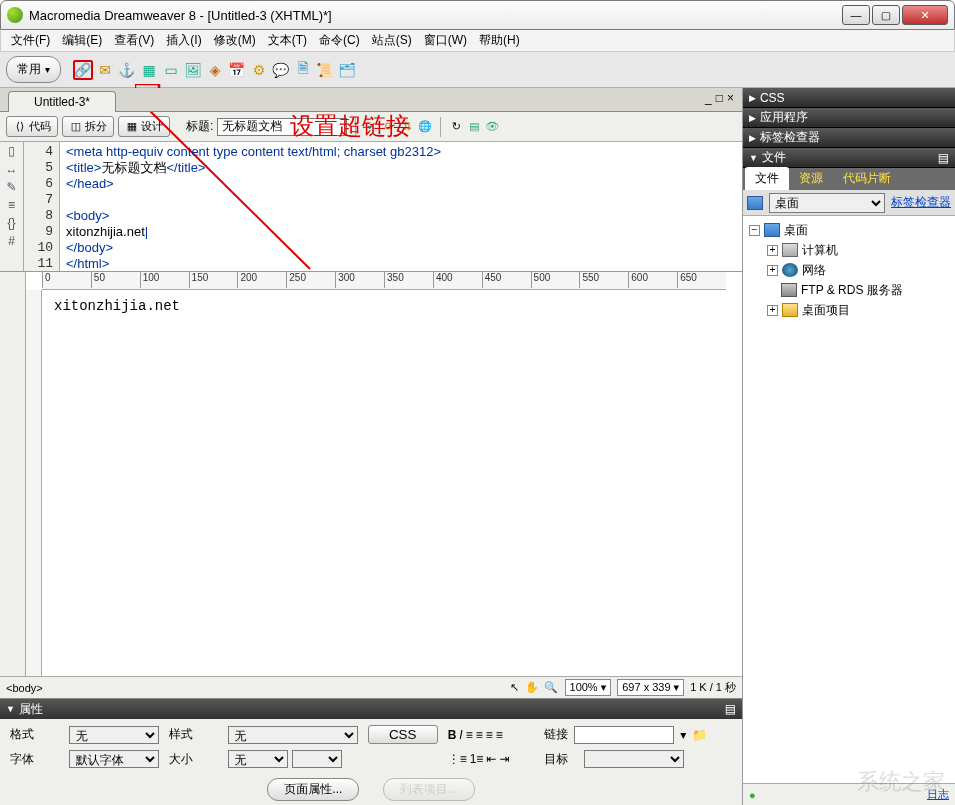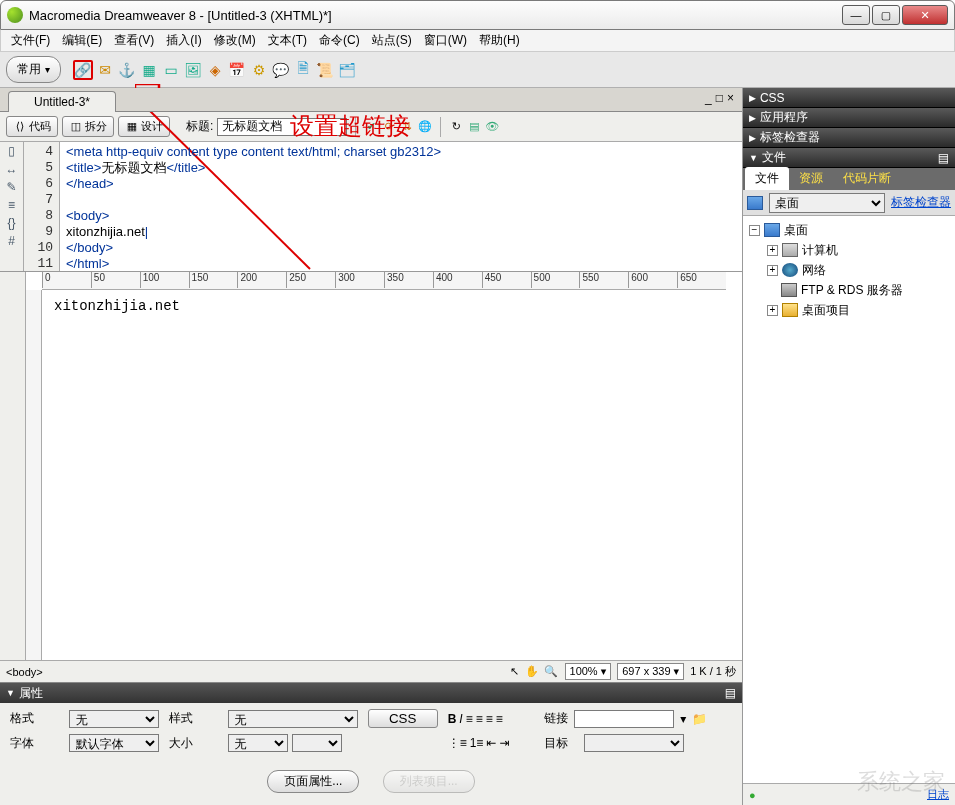--- a/index.html
+++ b/index.html
@@ -70,21 +70,21 @@
 .status-right .sb-item { border: 1px solid #888; padding: 1px 4px; background: #fff; }
 
 
 .props { background: #efefec; border-top: 1px solid #888; }
 .props-head { background: linear-gradient(#555,#333); color: #fff; height: 20px; display: flex; align-items: center; padding: 0 6px; font-size: 12px; }
 .props-head::before { content: "▼"; margin-right: 4px; font-size: 9px; }
 .props-body { padding: 6px 10px; display: grid; grid-template-columns: auto 90px auto 130px auto auto auto; gap: 6px 10px; align-items: center; font-size: 12px; }
 .props-body label { white-space: nowrap; }
 .props-body select, .props-body input { border: 1px solid #7a7a7a; font-size: 12px; padding: 1px 2px; height: 18px; }
 .props-bottom { padding: 4px; text-align: center; }
-.props-bottom button { border: 1px solid #888; background: linear-gradient(#fff,#ddd); padding: 2px 16px; font-size: 12px; border-radius: 11px; margin: 8px 10px; }
+.props-bottom button { border: 1px solid #888; background: linear-gradient(#fff,#ddd); padding: 2px 16px; font-size: 12px; border-radius: 11px; margin: 0 10px; }
 
 
 .acc { background: linear-gradient(#5a5a5a,#2a2a2a); color: #fff; height: 20px; display: flex; align-items: center; padding: 0 6px; font-size: 12px; border-bottom: 1px solid #000; }
 .acc::before { content: "▶"; margin-right: 4px; font-size: 9px; }
 .acc.open::before { content: "▼"; }
 .files-panel { flex: 1; background: #fff; color: #000; display: flex; flex-direction: column; }
 .files-tabs { height: 22px; background: #6b6b6b; display: flex; align-items: flex-end; padding-left: 2px; }
 .files-tab { padding: 3px 10px; color: #fde047; font-size: 12px; }
 .files-tab.active { background: #fff; color: #000; border-radius: 3px 3px 0 0; }
 .files-toolbar { height: 26px; background: #e0e0e0; border-bottom: 1px solid #aaa; display: flex; align-items: center; padding: 0 4px; gap: 6px; }

